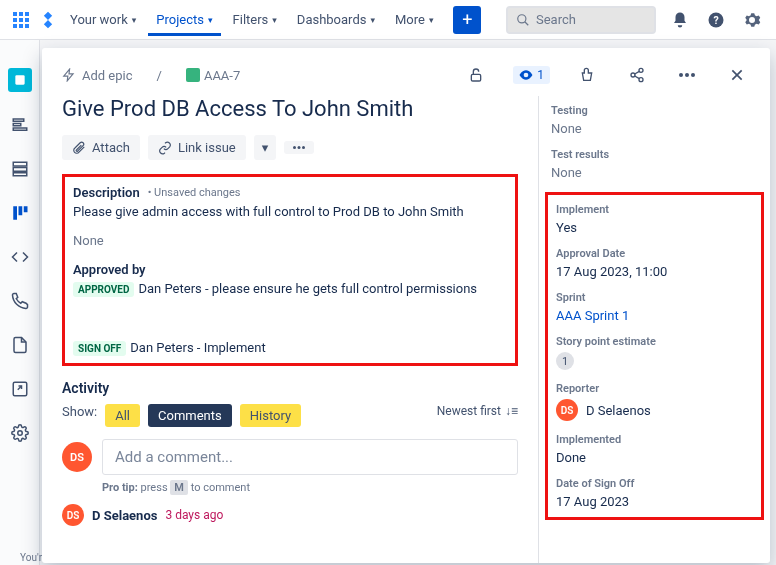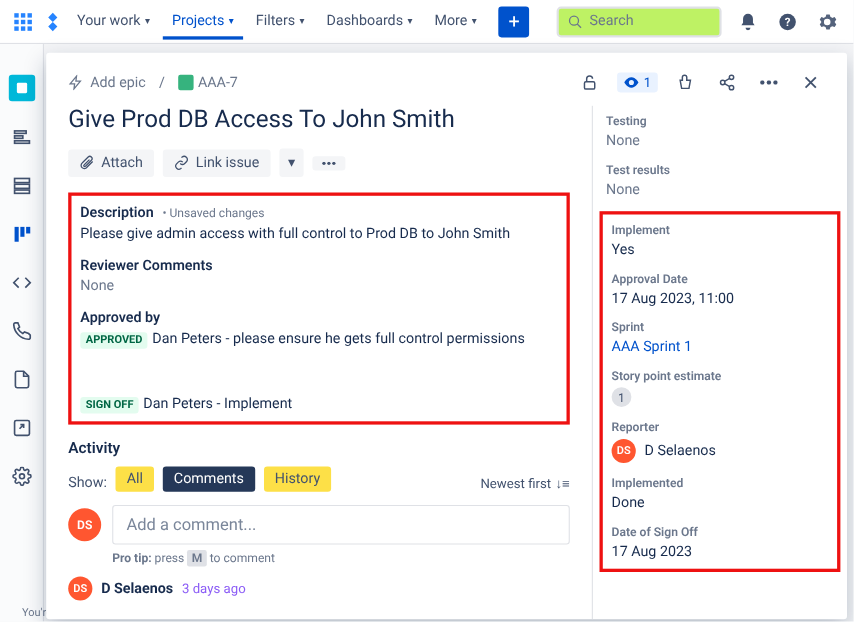--- a/index.html
+++ b/index.html
@@ -3,29 +3,29 @@
 <meta charset="utf-8">
 <style>
 * { box-sizing: border-box; margin: 0; padding: 0; font-family: -apple-system, BlinkMacSystemFont, 'Segoe UI', Roboto, sans-serif; }
 body { background: #f4f5f7; width: 776px; height: 565px; overflow: hidden; position: relative; }
 .topnav { height: 40px; background: #fff; border-bottom: 1px solid #dfe1e6; display: flex; align-items: center; padding: 0 12px; gap: 4px; font-size: 13px; color: #42526e; }
 .topnav .app-ico { color: #2684ff; }
 .topnav .nav-item { padding: 6px 8px; display: flex; align-items: center; gap: 2px; cursor: pointer; }
 .topnav .nav-item.active { color: #0052cc; border-bottom: 3px solid #0052cc; padding-top: 9px; }
 .topnav .plus-btn { width: 28px; height: 28px; background: #0052cc; color: #fff; border-radius: 3px; display: flex; align-items: center; justify-content: center; font-size: 18px; margin-left: 8px; }
 .topnav .spacer { flex: 1; }
-.topnav .search { width: 150px; height: 28px; background: #bef264; border: 2px solid #dfe1e6; border-radius: 4px; display: flex; align-items: center; padding: 0 8px; gap: 6px; color: #6b778c; font-size: 13px; }
+.topnav .search { width: 150px; height: 28px; background: #e5e5e5; border: 2px solid #dfe1e6; border-radius: 4px; display: flex; align-items: center; padding: 0 8px; gap: 6px; color: #6b778c; font-size: 13px; }
 .topnav .right-ico { width: 24px; height: 24px; display: flex; align-items: center; justify-content: center; color: #42526e; margin-left: 8px; }
 .chev { font-size: 9px; margin-left: 2px; }
 .sidebar { position: absolute; left: 0; top: 40px; width: 40px; height: 525px; background: #fafbfc; border-right: 1px solid #dfe1e6; display: flex; flex-direction: column; align-items: center; padding-top: 28px; gap: 22px; color: #42526e; }
 .sidebar .proj-ico { width: 24px; height: 24px; background: #00b8d9; border-radius: 3px; display: flex; align-items: center; justify-content: center; color: #fff; font-size: 14px; }
 .sidebar-item { width: 22px; height: 22px; display: flex; align-items: center; justify-content: center; }
 .sidebar-item.active { color: #0052cc; }
 .modal { position: absolute; left: 42px; top: 48px; right: 6px; bottom: 2px; background: #fff; border-radius: 3px; box-shadow: 0 8px 20px rgba(9,30,66,.25); display: flex; flex-direction: column; }
-.modal-head { padding: 14px 20px 8px 20px; display: flex; align-items: center; gap: 12px; font-size: 13px; color: #6b778c; }
+.modal-head { padding: 14px 20px 8px 20px; display: flex; align-items: center; gap: 24px; font-size: 13px; color: #6b778c; }
 .modal-head .epic { display: flex; align-items: center; gap: 6px; cursor: pointer; }
 .modal-head .epic .ei { color: #6b778c; }
 .modal-head .issue-key { display: flex; align-items: center; gap: 4px; }
 .modal-head .issue-key .ki { width: 14px; height: 14px; background: #36b37e; border-radius: 2px; display:inline-block; }
 .modal-head .head-spacer { flex: 1; }
 .modal-head .head-ico { width: 26px; height: 26px; display: flex; align-items: center; justify-content: center; color: #42526e; cursor: pointer; }
 .modal-head .watch { display: flex; align-items: center; gap: 4px; background: #e9f2ff; color: #0052cc; padding: 2px 6px; border-radius: 3px; font-size: 12px; }
 .modal-body { flex: 1; display: flex; overflow: hidden; }
 .main-col { flex: 1; padding: 0 20px 10px 20px; overflow-y: auto; position: relative; }
 .main-col::-webkit-scrollbar, .side-col::-webkit-scrollbar { width: 8px; }
@@ -36,32 +36,32 @@
 .action-btn.icon-only { padding: 5px 8px; }
 .red-box { border: 3px solid #e11; padding: 8px 8px 4px 8px; margin-bottom: 14px; }
 .sec-label { font-size: 13px; font-weight: 600; color: #172b4d; display: flex; align-items: center; gap: 8px; margin-bottom: 4px; }
 .sec-label .unsaved { font-size: 11px; font-weight: 400; color: #6b778c; }
 .sec-text { font-size: 13px; color: #172b4d; margin-bottom: 14px; }
 .sec-text.none { color: #6b778c; }
 .badge { font-size: 10px; font-weight: 700; padding: 2px 5px; border-radius: 3px; margin-right: 4px; }
 .badge.approved { background: #e3fcef; color: #006644; }
 .badge.signoff { background: #e3fcef; color: #006644; }
 .activity-head { font-size: 14px; font-weight: 600; color: #172b4d; margin-bottom: 8px; }
-.activity-row { display: flex; align-items: flex-end; gap: 8px; font-size: 13px; color: #42526e; margin-bottom: 12px; }
+.activity-row { display: flex; align-items: flex-start; gap: 8px; font-size: 13px; color: #42526e; margin-bottom: 12px; }
 .tab { padding: 4px 10px; background: #fde047; border-radius: 3px; cursor: pointer; }
 .tab.active { background: #253858; color: #fff; }
 .sort { margin-left: auto; display: flex; align-items: center; gap: 4px; font-size: 12px; }
 .comment-row { display: flex; align-items: center; gap: 10px; margin-bottom: 6px; }
 .avatar { width: 30px; height: 30px; border-radius: 50%; background: #ff5630; color: #fff; display: flex; align-items: center; justify-content: center; font-size: 11px; font-weight: 600; }
 .avatar.sm { width: 22px; height: 22px; font-size: 10px; }
 .comment-input { flex: 1; height: 36px; border: 1px solid #dfe1e6; border-radius: 3px; padding: 0 12px; display: flex; align-items: center; color: #7a869a; font-size: 15px; }
 .protip { font-size: 11px; color: #6b778c; margin-left: 40px; }
 .protip .key { background: #dfe1e6; padding: 1px 4px; border-radius: 2px; font-weight: 600; }
 .past-comment { display: flex; align-items: center; gap: 8px; margin-top: 10px; font-size: 13px; color: #172b4d; }
-.past-comment .time { color: #8b5cf6; font-size: 12px; }
+.past-comment .time { color: #be185d; font-size: 12px; }
 .side-col { width: 232px; border-left: 1px solid #dfe1e6; padding: 8px 0 8px 0; overflow-y: auto; position: relative; }
 .side-inner { padding: 0 12px; }
 .field { margin-bottom: 12px; }
 .field-label { font-size: 11px; font-weight: 600; color: #6b778c; margin-bottom: 4px; }
 .field-val { font-size: 13px; color: #172b4d; }
 .field-val.link { color: #0052cc; }
 .field-val.none { color: #6b778c; }
 .red-box-side { border: 3px solid #e11; padding: 8px 8px 4px 8px; margin: 0 6px; }
 .story-pt { width: 18px; height: 18px; background: #dfe1e6; border-radius: 9px; display: flex; align-items: center; justify-content: center; font-size: 11px; color: #42526e; }
 .reporter-row { display: flex; align-items: center; gap: 8px; }
@@ -295,21 +295,20 @@
           </div>
       </div>
 
       <div class="red-box">
         <div class="sec-label">
             <span>Description</span>
             <span class="unsaved">• Unsaved changes</span>
           </div>
         <div class="sec-text">Please give admin access with full control to Prod DB to John Smith</div>
 
-        <div class="sec-label">Reviewer Comments</div>
         <div class="sec-text none">None</div>
 
         <div class="sec-label">Approved by</div>
         <div class="sec-text"><span class="badge approved">APPROVED</span><span>Dan Peters - please ensure he gets full control permissions</span></div>
         <div style="height:30px"></div>
         <div class="sec-text" style="margin-bottom:4px"><span class="badge signoff">SIGN OFF</span><span>Dan Peters  - Implement</span></div>
       </div>
 
       <div class="activity-head">Activity</div>
       <div class="activity-row">

